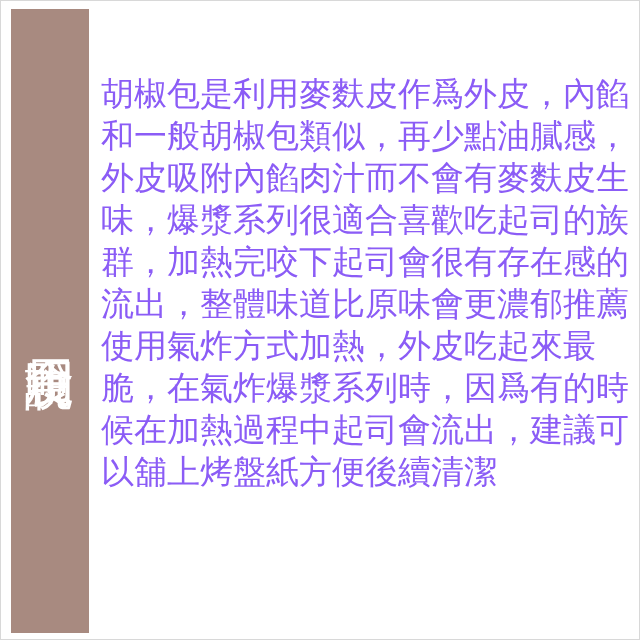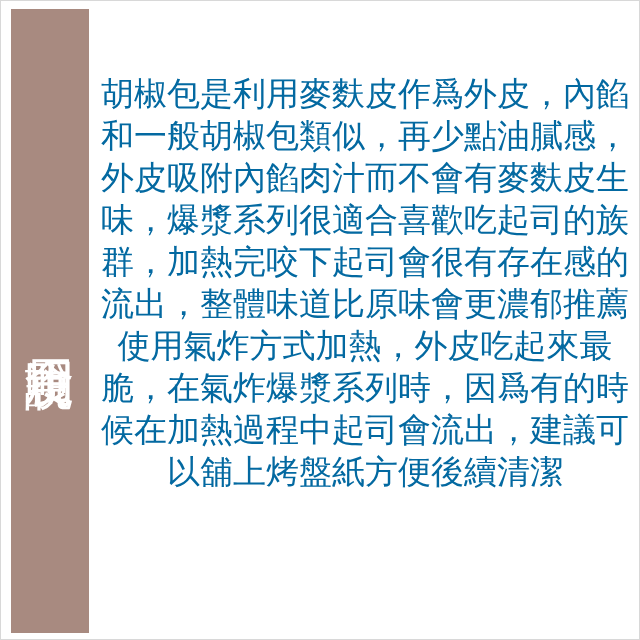--- a/index.html
+++ b/index.html
@@ -47,25 +47,25 @@
     text-orientation: upright;
     font-family: "DejaVu Sans", sans-serif;
     white-space: pre;
   }
   
   .body-text {
     position: absolute;
     left: 100px;
     top: 72px;
     width: 528px;
-    color: #0369a1;
+    color: #8b5cf6;
     font-size: 33px;
     line-height: 42px;
     letter-spacing: 0px;
-    text-align: center;
+    text-align: left;
     word-break: break-all;
     font-family: "DejaVu Sans", sans-serif;
   }
 </style>
 </head>
 <body>
 
 <div class="page">
 
   <div class="side-band">

